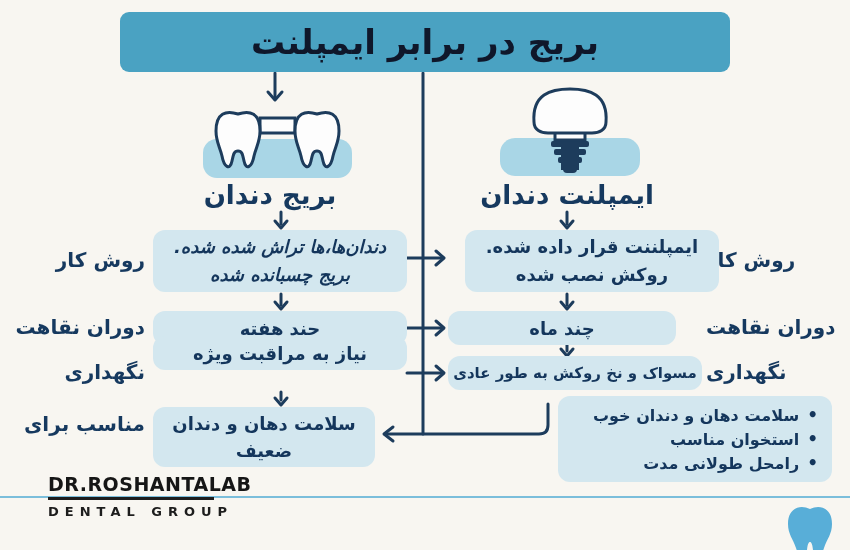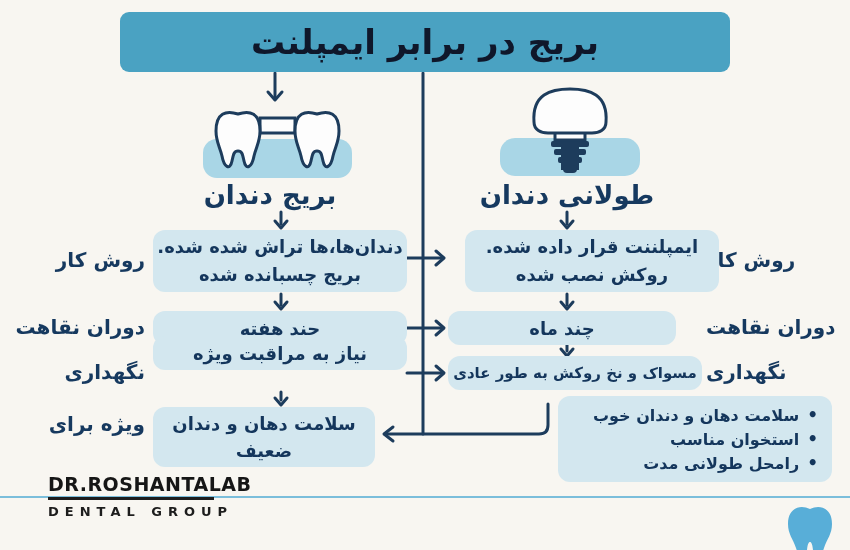--- a/index.html
+++ b/index.html
@@ -19,21 +19,21 @@
     position:absolute; top:180px; width:220px; text-align:center;
     font-size:26px; font-weight:bold; color:#16395f;
   }
   .heading-bridge { left:160px; }
   .heading-implant { left:457px; }
   .box {
     position:absolute; background:#d3e7ef; border-radius:12px; color:#14365c;
     font-weight:bold; display:flex; flex-direction:column; align-items:center;
     justify-content:center; text-align:center; font-size:18px; line-height:1.5;
   }
-  .b1 { left:153px; top:230px; width:254px; height:62px; line-height:1.55; }
+  .b1 { left:153px; top:230px; width:254px; height:62px; line-height:1.55;font-style:italic; }
   .i1 { left:465px; top:230px; width:254px; height:62px; line-height:1.55; }
   .b2 { left:153px; top:311px; width:254px; height:34px; }
   .i2 { left:448px; top:311px; width:228px; height:34px; }
   .b3 { left:153px; top:336px; width:254px; height:34px;text-align:center; }
   .i3 { left:448px; top:356px; width:254px; height:34px; font-size:15px; }
   .b4 { left:153px; top:407px; width:222px; height:60px; line-height:1.5; }
   .bullet-box {
     position:absolute; left:558px; top:396px; width:274px; height:86px;
     background:#d3e7ef; border-radius:12px; color:#14365c; font-weight:bold;
     font-size:16px; display:flex; flex-direction:column; justify-content:center;
@@ -119,29 +119,29 @@
       <rect x="56" y="55" width="38" height="6" rx="2"></rect>
       <rect x="59" y="63" width="32" height="6" rx="2"></rect>
       <rect x="63" y="71" width="24" height="6" rx="2"></rect>
       <rect x="68" y="79" width="14" height="8" rx="4"></rect>
     </g>
     <rect x="60" y="44" width="30" height="10" fill="#fdfdfd" stroke="#1d3c5c" stroke-width="3"></rect>
     <path d="M39,36 C37,8 56,3 75,3 C94,3 113,8 111,36 C111,44 104,47 97,47 L53,47 C46,47 39,44 39,36 Z" fill="#fdfdfd" stroke="#1d3c5c" stroke-width="3" stroke-linejoin="round"></path>
   </svg>
 
   <div class="col-heading heading-bridge fa">بریج دندان</div>
-  <div class="col-heading heading-implant fa">طولانی دندان</div>
+  <div class="col-heading heading-implant fa">ایمپلنت دندان</div>
 
   <div class="row-label l-label lr1 fa">روش کار</div>
   <div class="row-label r-label lr1 fa">روش کار</div>
   <div class="row-label l-label lr2 fa">دوران نقاهت</div>
   <div class="row-label r-label lr2 fa">دوران نقاهت</div>
   <div class="row-label l-label lr3 fa">نگهداری</div>
   <div class="row-label r-label lr3 fa">نگهداری</div>
-  <div class="row-label l-label lr4 fa">ویژه برای</div>
+  <div class="row-label l-label lr4 fa">مناسب برای</div>
 
   <div class="box b1 fa">
     <div>دندان‌ها،ها تراش شده شده.</div>
     <div>بریج چسبانده شده</div>
   </div>
   <div class="box i1 fa">
     <div>ایمپلننت قرار داده شده.</div>
     <div>روکش نصب شده</div>
   </div>
 

